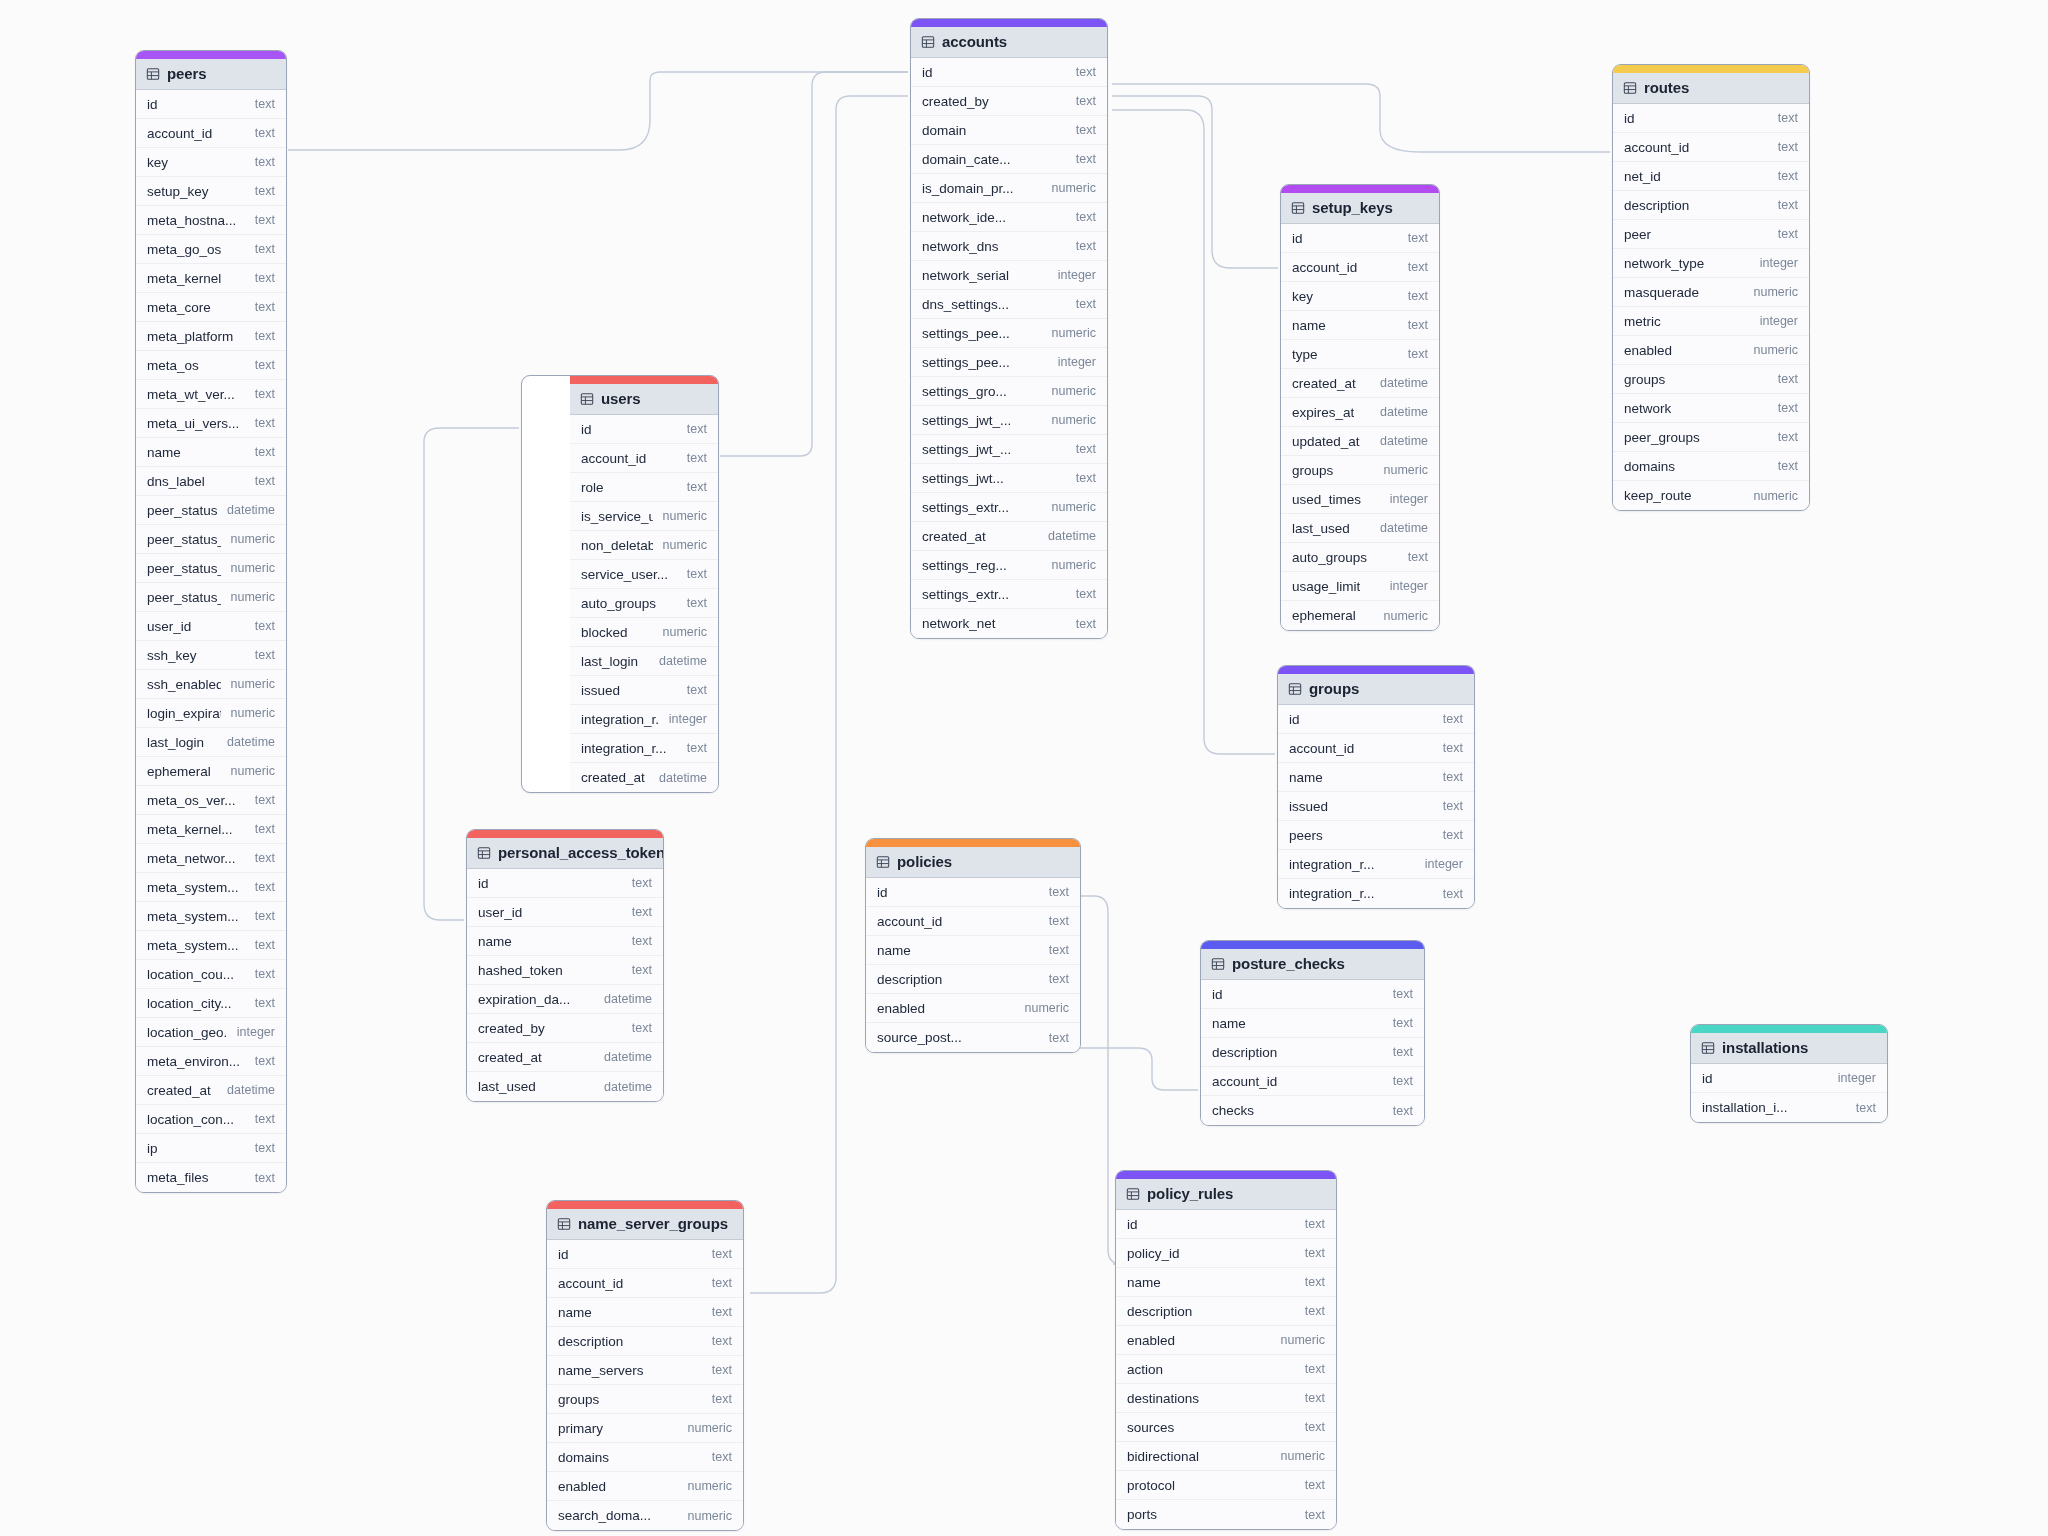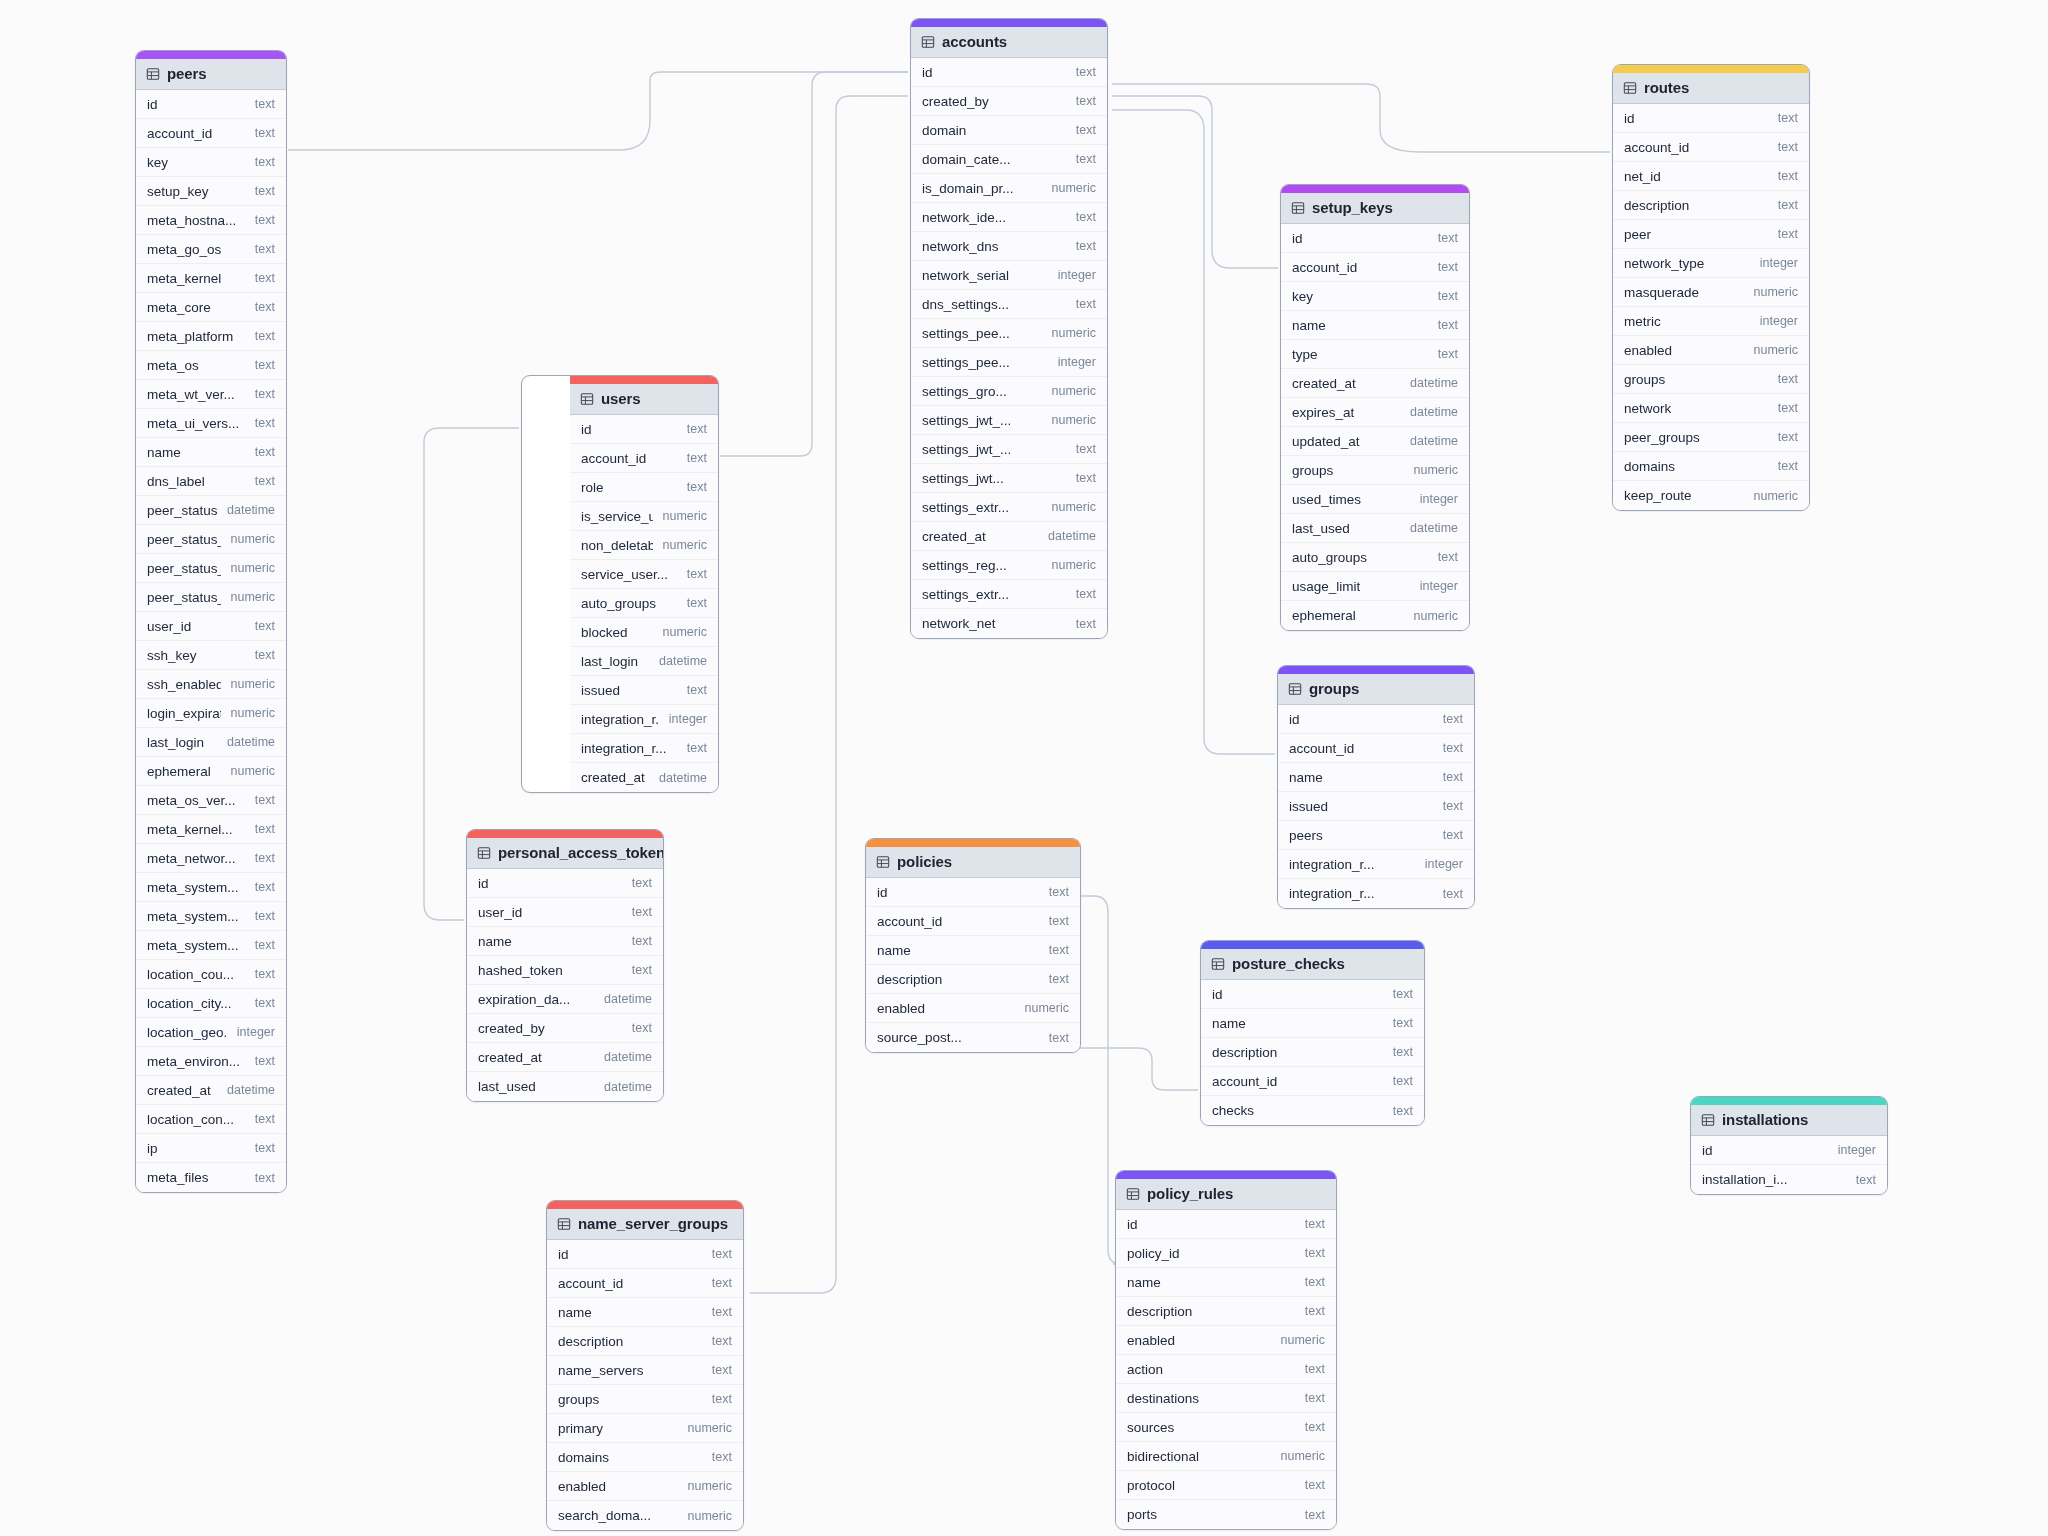--- a/index.html
+++ b/index.html
@@ -403,21 +403,21 @@
       </div>
       <div class="row">
         <span class="col-name">settings_extr...</span>
         <span class="col-type">text</span>
       </div>
       <div class="row">
         <span class="col-name">network_net</span>
         <span class="col-type">text</span>
       </div>
     </div>
-    <div class="table-node" style="left: 1280px; top: 184px; width: 190px;">
+    <div class="table-node" style="left: 1280px; top: 184px; width: 160px;">
       <div class="accent-bar" style="background: rgb(178, 75, 240);"></div>
       <div class="node-header">
         <svg class="tbl-icon" viewBox="0 0 16 16">
           <rect x="1.5" y="2" width="13" height="12" rx="1.5" fill="none" stroke="#40495a" stroke-width="1.2"></rect>
           <line x1="1.5" y1="5.6" x2="14.5" y2="5.6" stroke="#40495a" stroke-width="1.1"></line>
           <line x1="6.2" y1="5.6" x2="6.2" y2="14" stroke="#40495a" stroke-width="1.1"></line>
           <line x1="1.5" y1="9.8" x2="14.5" y2="9.8" stroke="#40495a" stroke-width="1.1"></line>
         </svg>
         <span class="title">setup_keys</span>
       </div>
@@ -691,21 +691,21 @@
       </div>
       <div class="row">
         <span class="col-name">account_id</span>
         <span class="col-type">text</span>
       </div>
       <div class="row">
         <span class="col-name">checks</span>
         <span class="col-type">text</span>
       </div>
     </div>
-    <div class="table-node" style="left: 1690px; top: 1096px; width: 198px;">
+    <div class="table-node" style="left: 1690px; top: 1024px; width: 198px;">
       <div class="accent-bar" style="background: rgb(74, 214, 196);"></div>
       <div class="node-header">
         <svg class="tbl-icon" viewBox="0 0 16 16">
           <rect x="1.5" y="2" width="13" height="12" rx="1.5" fill="none" stroke="#40495a" stroke-width="1.2"></rect>
           <line x1="1.5" y1="5.6" x2="14.5" y2="5.6" stroke="#40495a" stroke-width="1.1"></line>
           <line x1="6.2" y1="5.6" x2="6.2" y2="14" stroke="#40495a" stroke-width="1.1"></line>
           <line x1="1.5" y1="9.8" x2="14.5" y2="9.8" stroke="#40495a" stroke-width="1.1"></line>
         </svg>
         <span class="title">installations</span>
       </div>

